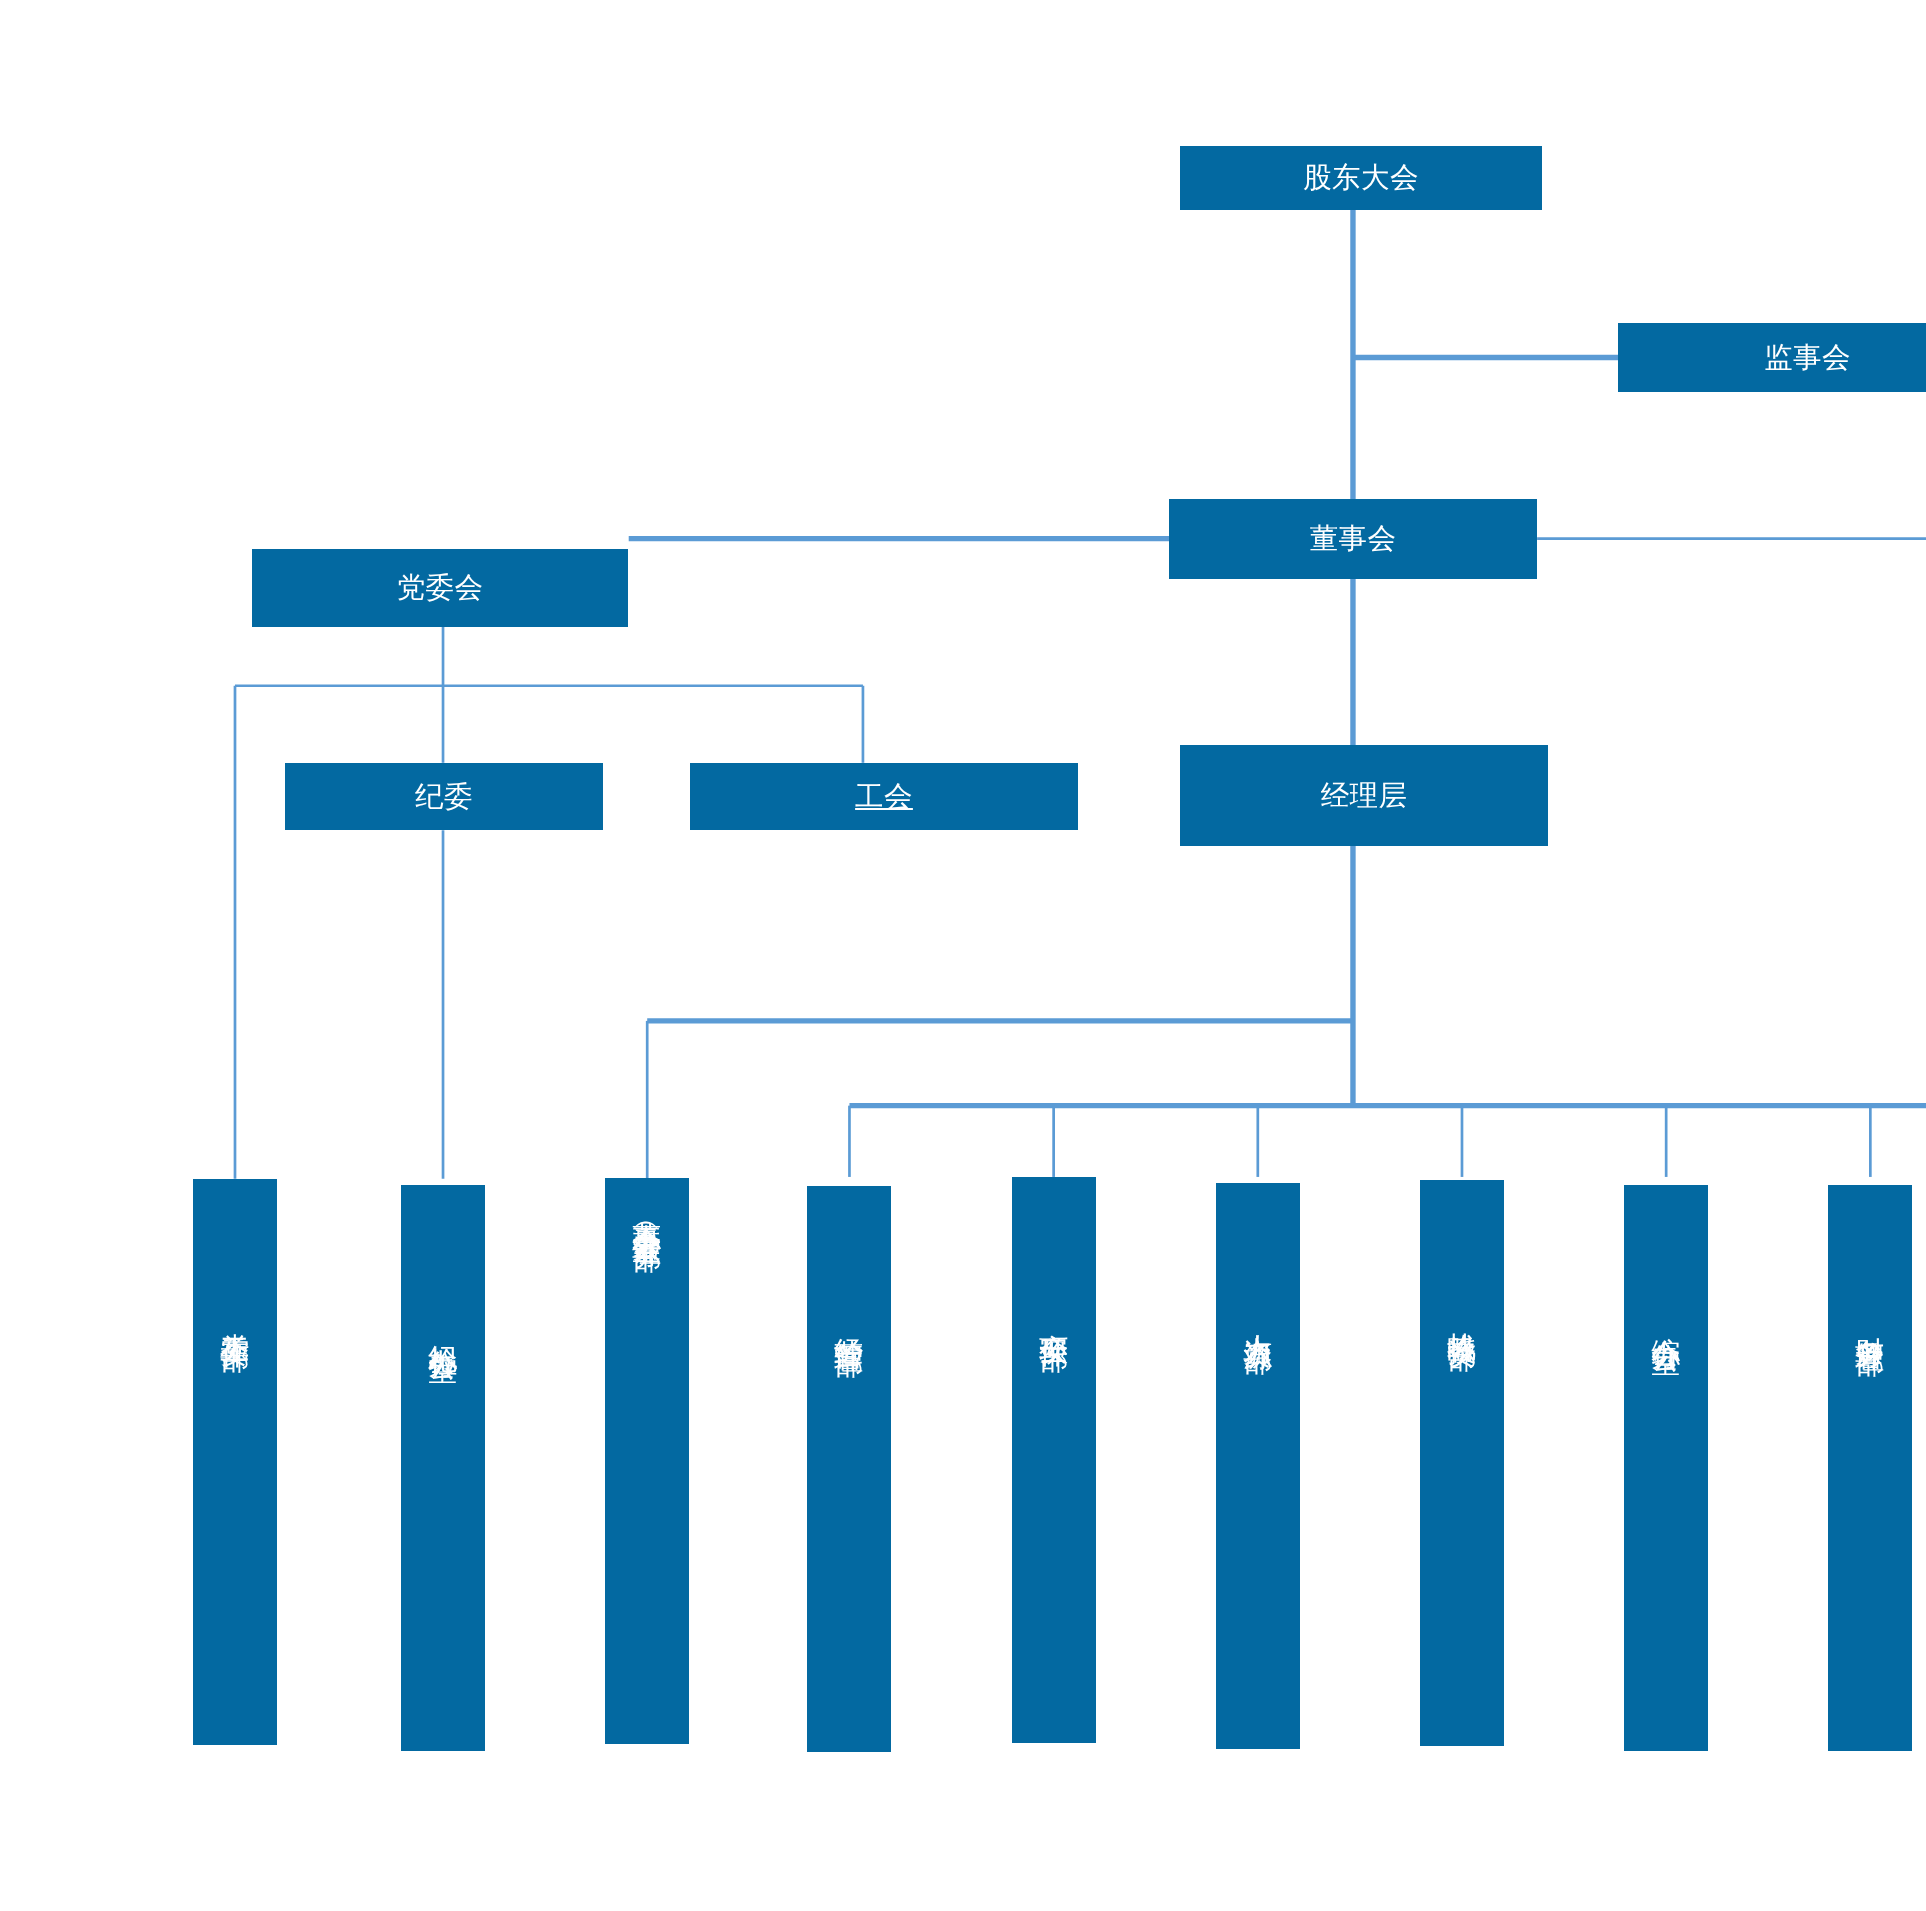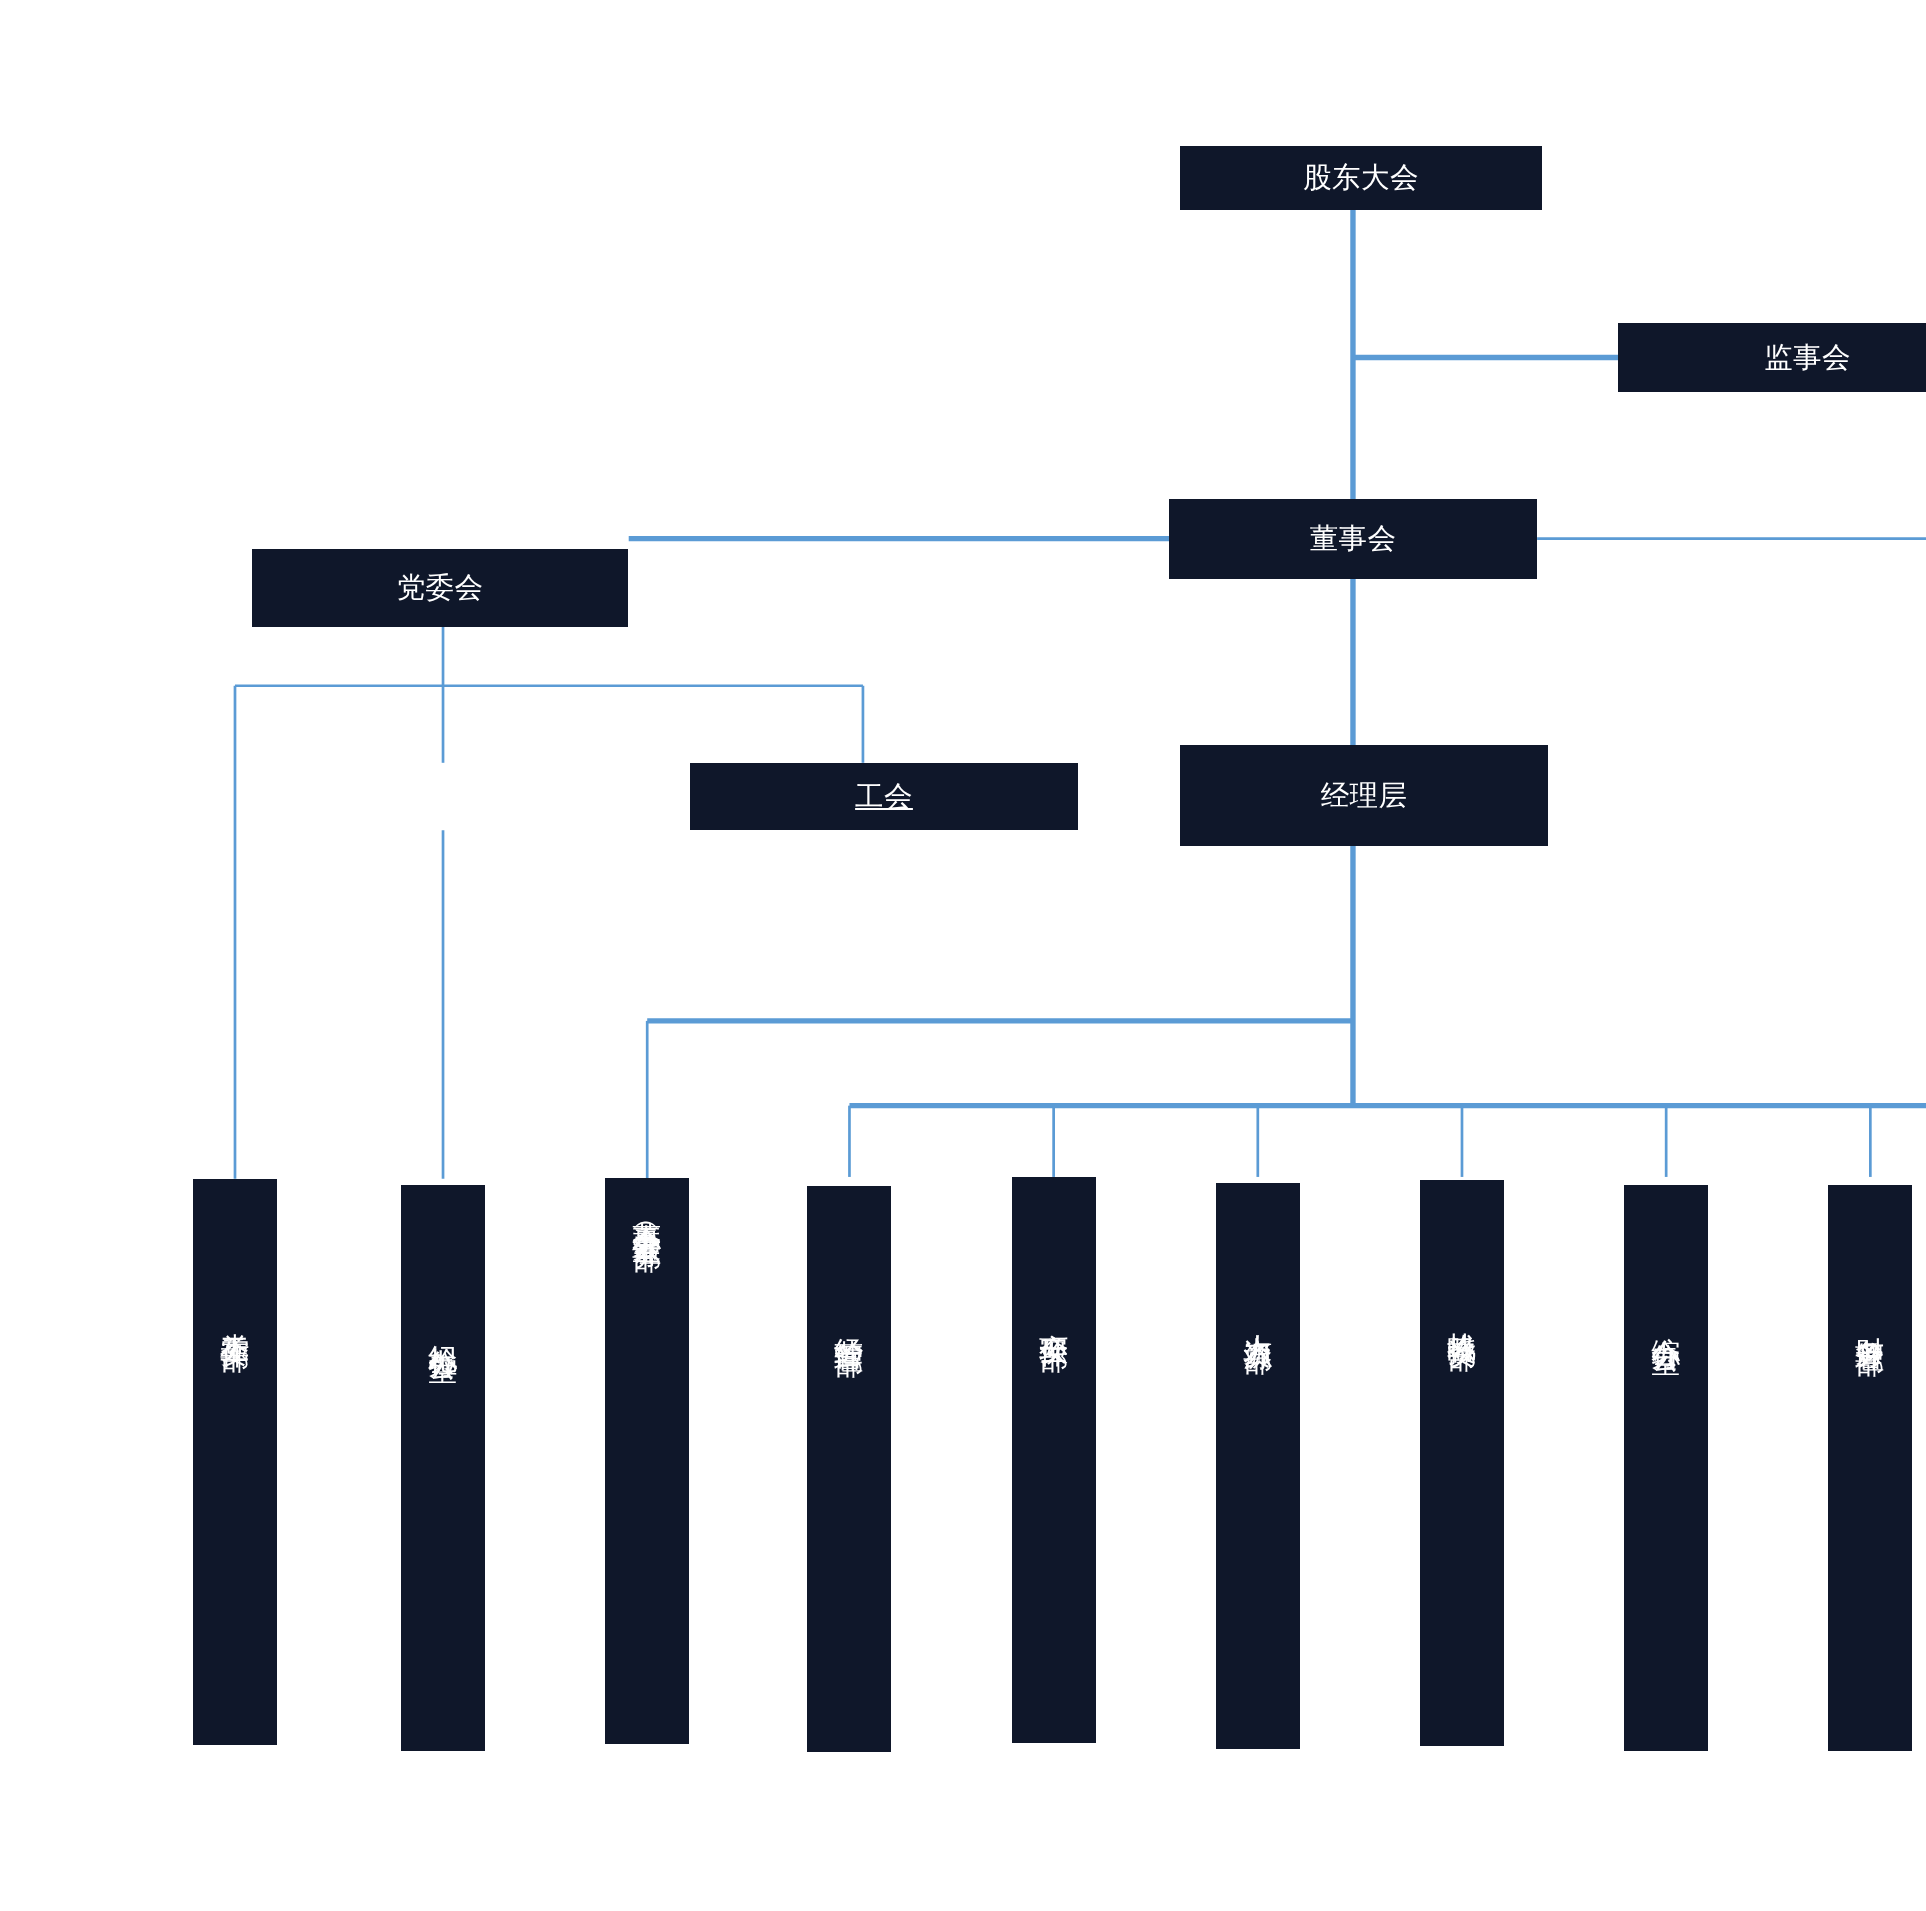--- a/index.html
+++ b/index.html
@@ -32,21 +32,21 @@
     stroke-linecap: butt;
   }
   .conn-thick {
     fill: none;
     stroke: #5B9BD5;
     stroke-width: 14;
     stroke-linecap: butt;
   }
   .node-box {
     position: absolute;
-    background: #0f172a;
+    background: #0369a1;
     box-sizing: border-box;
     display: flex;
     align-items: center;
     justify-content: center;
     color: #ffffff;
     text-align: center;
   }
   .node-label {
     color: #ffffff;
     font-weight: 400;
@@ -136,20 +136,23 @@
   </div>
 
   <div class="node-box node-h" style="left:252px; top:501px; width:376px; height:78px;margin-top:48px;">
     <span class="node-label">党委会</span>
   </div>
 
   <div class="node-box node-h" style="left:1169px; top:499px; width:368px; height:80px;text-align:right;">
     <span class="node-label">董事会</span>
   </div>
 
+  <div class="node-box node-h" style="left:285px; top:763px; width:318px; height:67px;">
+    <span class="node-label">纪委</span>
+  </div>
 
   <div class="node-box node-h" style="left:690px; top:763px; width:388px; height:67px;text-decoration:underline;">
     <span class="node-label">工会</span>
   </div>
 
   <div class="node-box node-h" style="left:1180px; top:745px; width:368px; height:101px;">
     <span class="node-label">经理层</span>
   </div>
 
   <div class="node-box node-v" style="left:193px; top:1179px; width:84px; height:566px; padding-top:131px;">

